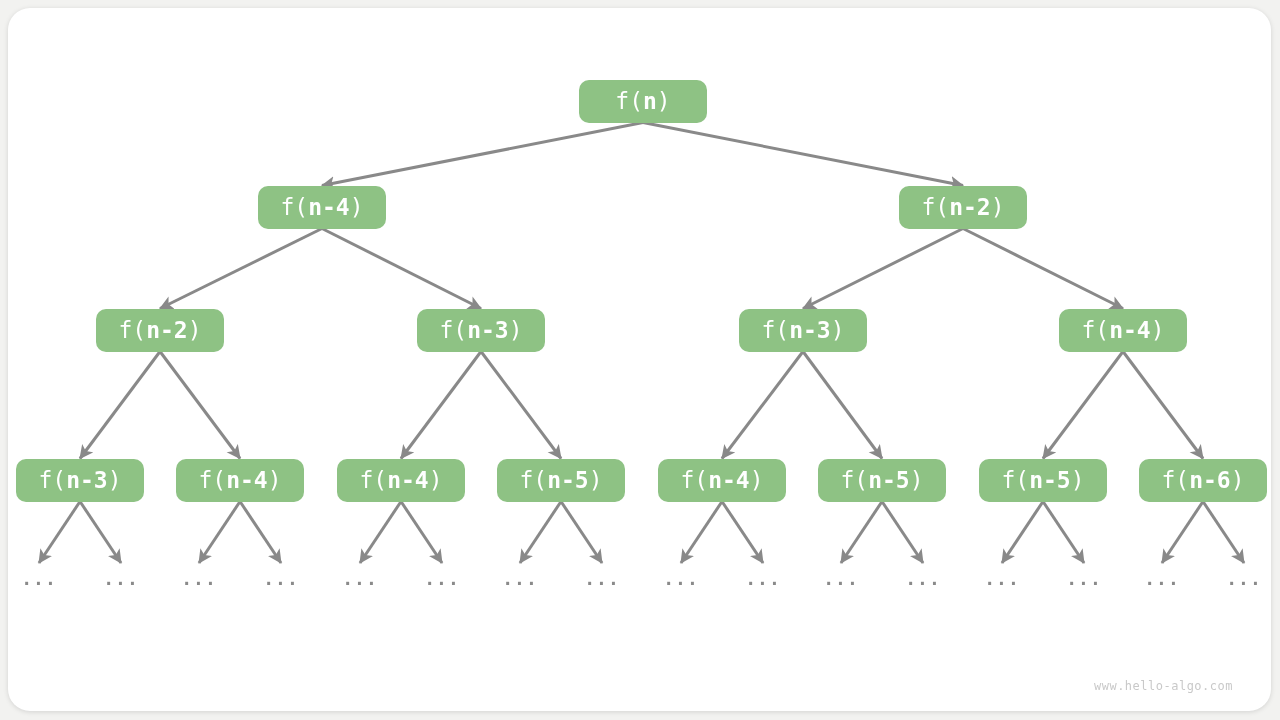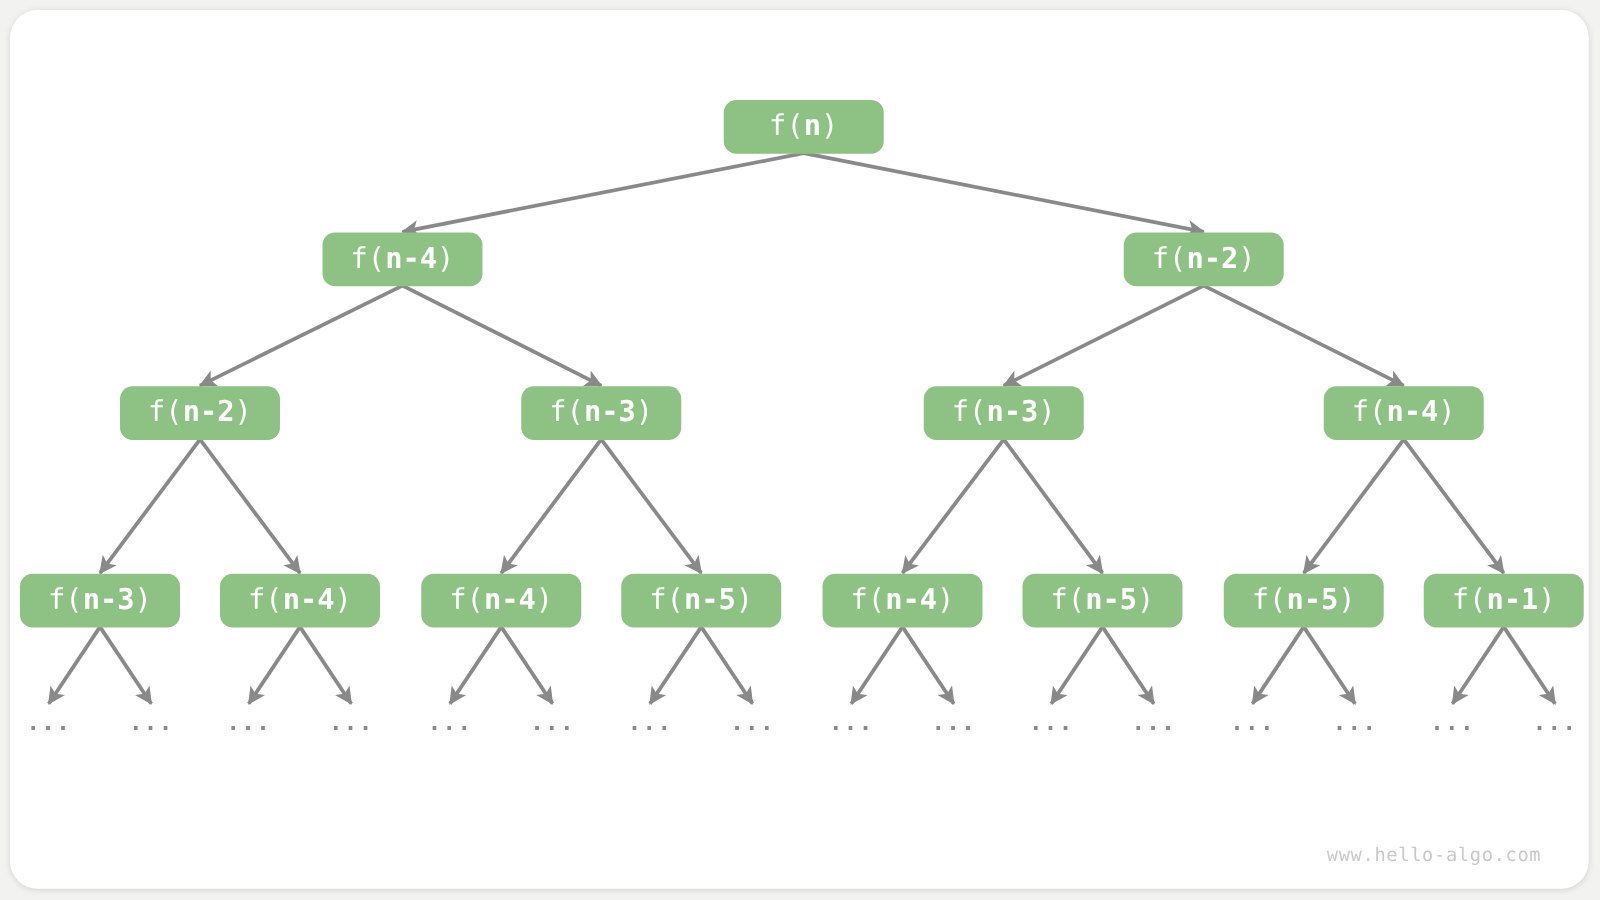--- a/index.html
+++ b/index.html
@@ -53,21 +53,21 @@
     color: var(--dots, #8a8a8a);
     font-weight: bold;
     font-size: 18px;
     line-height: 18px;
     letter-spacing: 1px;
   }
   .watermark {
     position: absolute;
     right: 47px;
     bottom: 27px;
-    font-size: 15px;
+    font-size: 12px;
     color: var(--watermark, #c9c9c9);
     letter-spacing: 0.5px;
   }
 </style>
 </head>
 <body>
 
 <div class="stage">
   <div class="card"></div>
 
@@ -175,21 +175,21 @@
         <b>n-5</b>
         <span>)</span>
       </div>
       <div class="node" style="left: 979px; top: 458.5px; width: 128px; height: 43px;">
         <span>f(</span>
         <b>n-5</b>
         <span>)</span>
       </div>
       <div class="node" style="left: 1139px; top: 458.5px; width: 128px; height: 43px;">
         <span>f(</span>
-        <b>n-1</b>
+        <b>n-6</b>
         <span>)</span>
       </div>
     </div>
   <div id="dots-layer">
       <div class="dots" style="left: 39px; top: 570px;">...</div>
       <div class="dots" style="left: 121px; top: 570px;">...</div>
       <div class="dots" style="left: 199px; top: 570px;">...</div>
       <div class="dots" style="left: 281px; top: 570px;">...</div>
       <div class="dots" style="left: 360px; top: 570px;">...</div>
       <div class="dots" style="left: 442px; top: 570px;">...</div>

